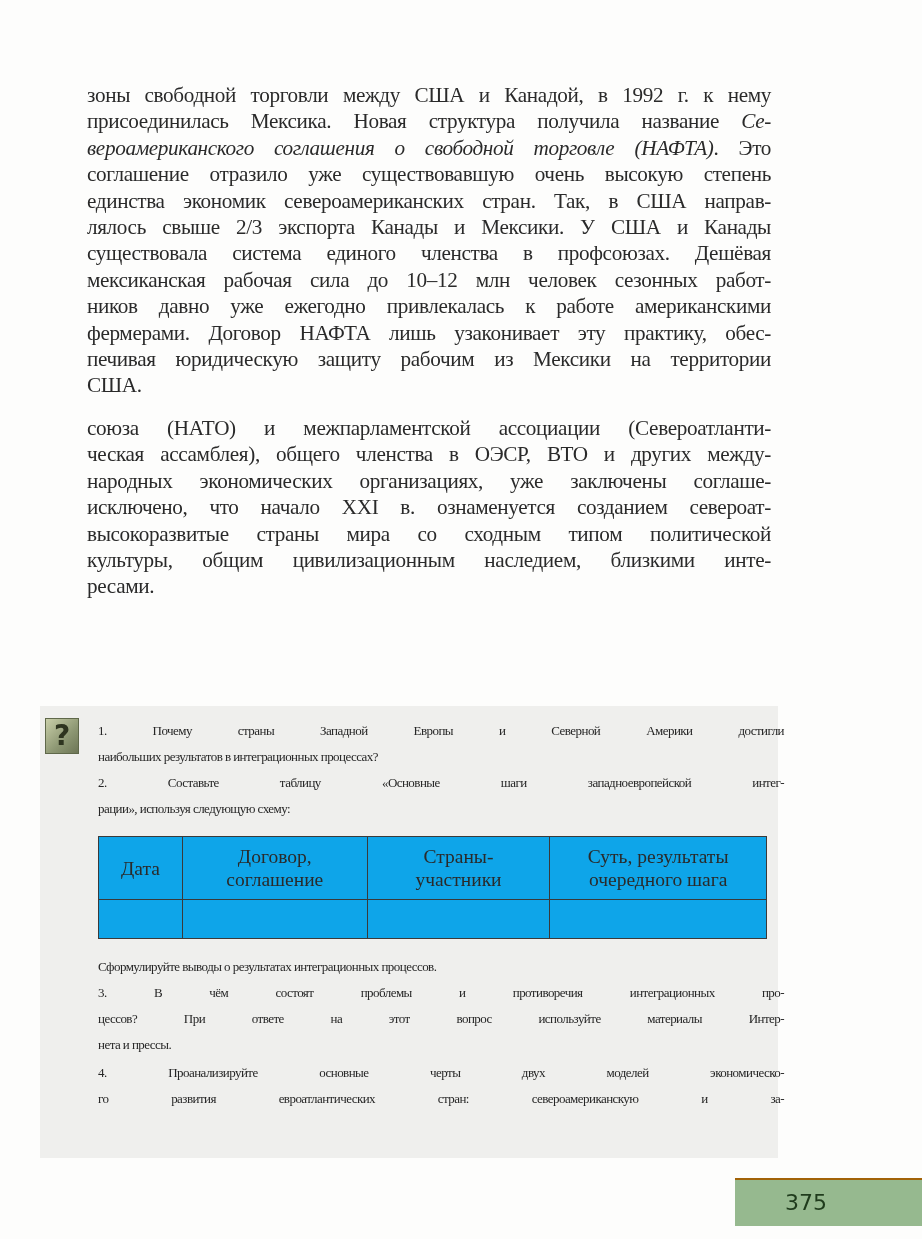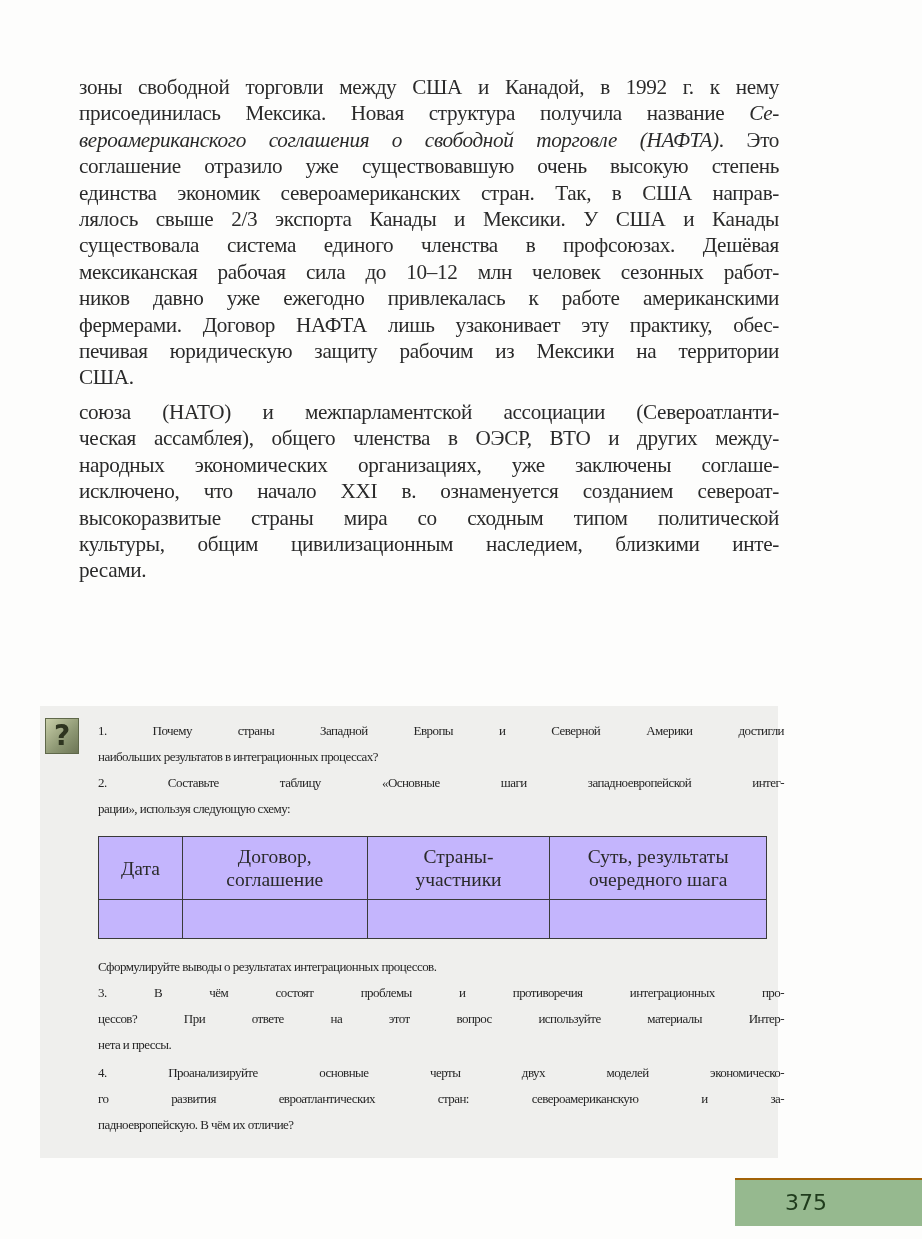--- a/index.html
+++ b/index.html
@@ -7,21 +7,21 @@
     width: 922px; height: 1239px; position: relative; overflow: hidden;
     background: #fdfdfc;
     font-family: "DejaVu Serif", "Liberation Serif", serif;
     color: #2a2a2a;
   }
   .body-text {
     position: absolute; left: 71px; top: 66px; width: 716px;
     font-size: 21.2px; line-height: 26.4px; letter-spacing: -0.35px;
     text-align: justify; font-family: "Liberation Serif", serif;
   }
-  .body-text p { margin: 8px; }
+  .body-text p { margin: 16px; }
   .body-text .line { display: block; text-align: justify; text-align-last: justify; white-space: nowrap; }
   .body-text .line.last { text-align-last: left; }
   .body-text em { font-style: italic; }
 
   .questions {
     position: absolute; left: 40px; top: 706px; width: 738px; height: 452px;
     background: #efefed;
   }
   .q-icon {
     position: absolute; left: 5px; top: 12px; width: 34px; height: 36px;
@@ -33,21 +33,21 @@
   .q-text {
     position: absolute; left: 58px; width: 686px;
     font-family: "Liberation Serif", serif; font-size: 13px; line-height: 26px;
     letter-spacing: -0.55px; color: #262626;
   }
   .q-text .line { display: block; white-space: nowrap; text-align: justify; text-align-last: justify; }
   .q-text .line.last { text-align-last: left; }
 
   table.schema {
     position: absolute; left: 58px; top: 130px; width: 669px;
-    border-collapse: collapse; background: #c4b5fd;
+    border-collapse: collapse; background: #0ea5e9;
     font-family: "Liberation Serif", serif; font-size: 19.5px; color: #2a2a2a;
   }
   table.schema th, table.schema td {
     border: 1.5px solid #3a3a3a; text-align: center; font-weight: normal;
     padding: 0; line-height: 23px;
   }
   table.schema th { height: 62px; }
   table.schema td { height: 38px; }
 
   .page-num {
@@ -130,19 +130,18 @@
 
   <div class="q-text" style="top:274px">
     <span class="line">3. В чём состоят проблемы и противоречия интеграционных про-</span>
     <span class="line">цессов? При ответе на этот вопрос используйте материалы Интер-</span>
     <span class="line last">нета и прессы.</span>
   </div>
 
   <div class="q-text" style="top:354px">
     <span class="line">4. Проанализируйте основные черты двух моделей экономическо-</span>
     <span class="line">го развития евроатлантических стран: североамериканскую и за-</span>
-    <span class="line last">падноевропейскую. В чём их отличие?</span>
   </div>
 </div>
 
 <div class="page-num">
   <span>375</span>
 </div>
 
 </body></html>

